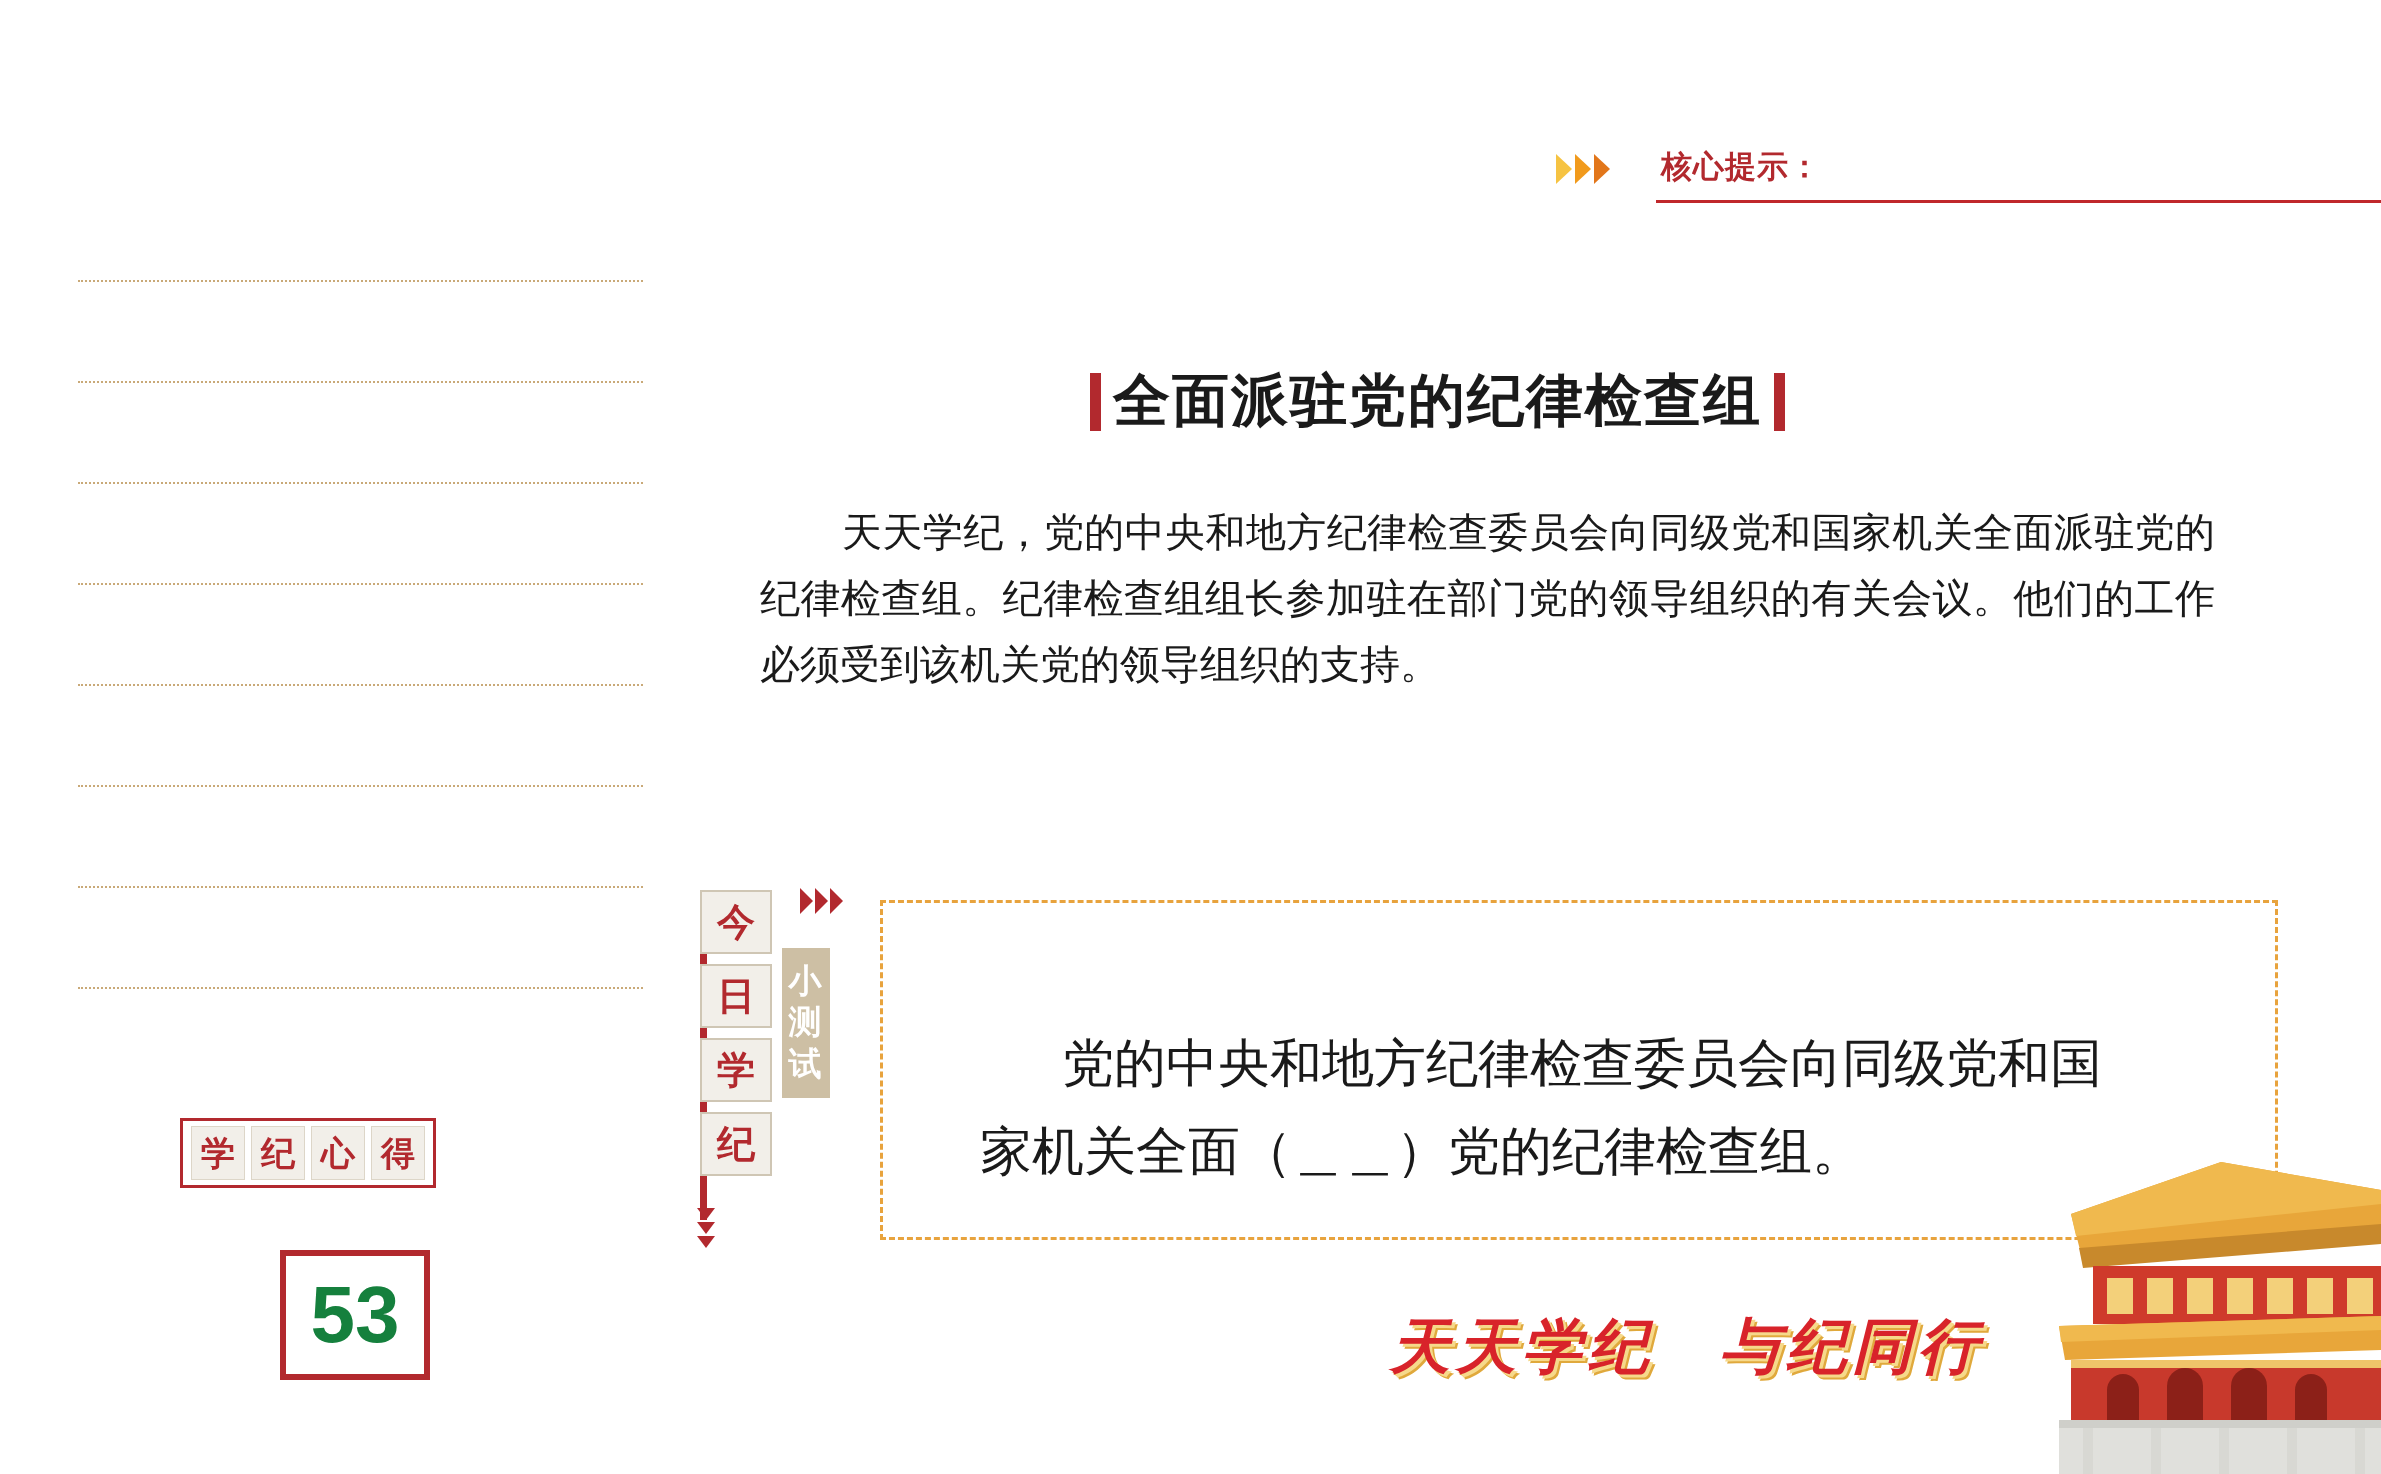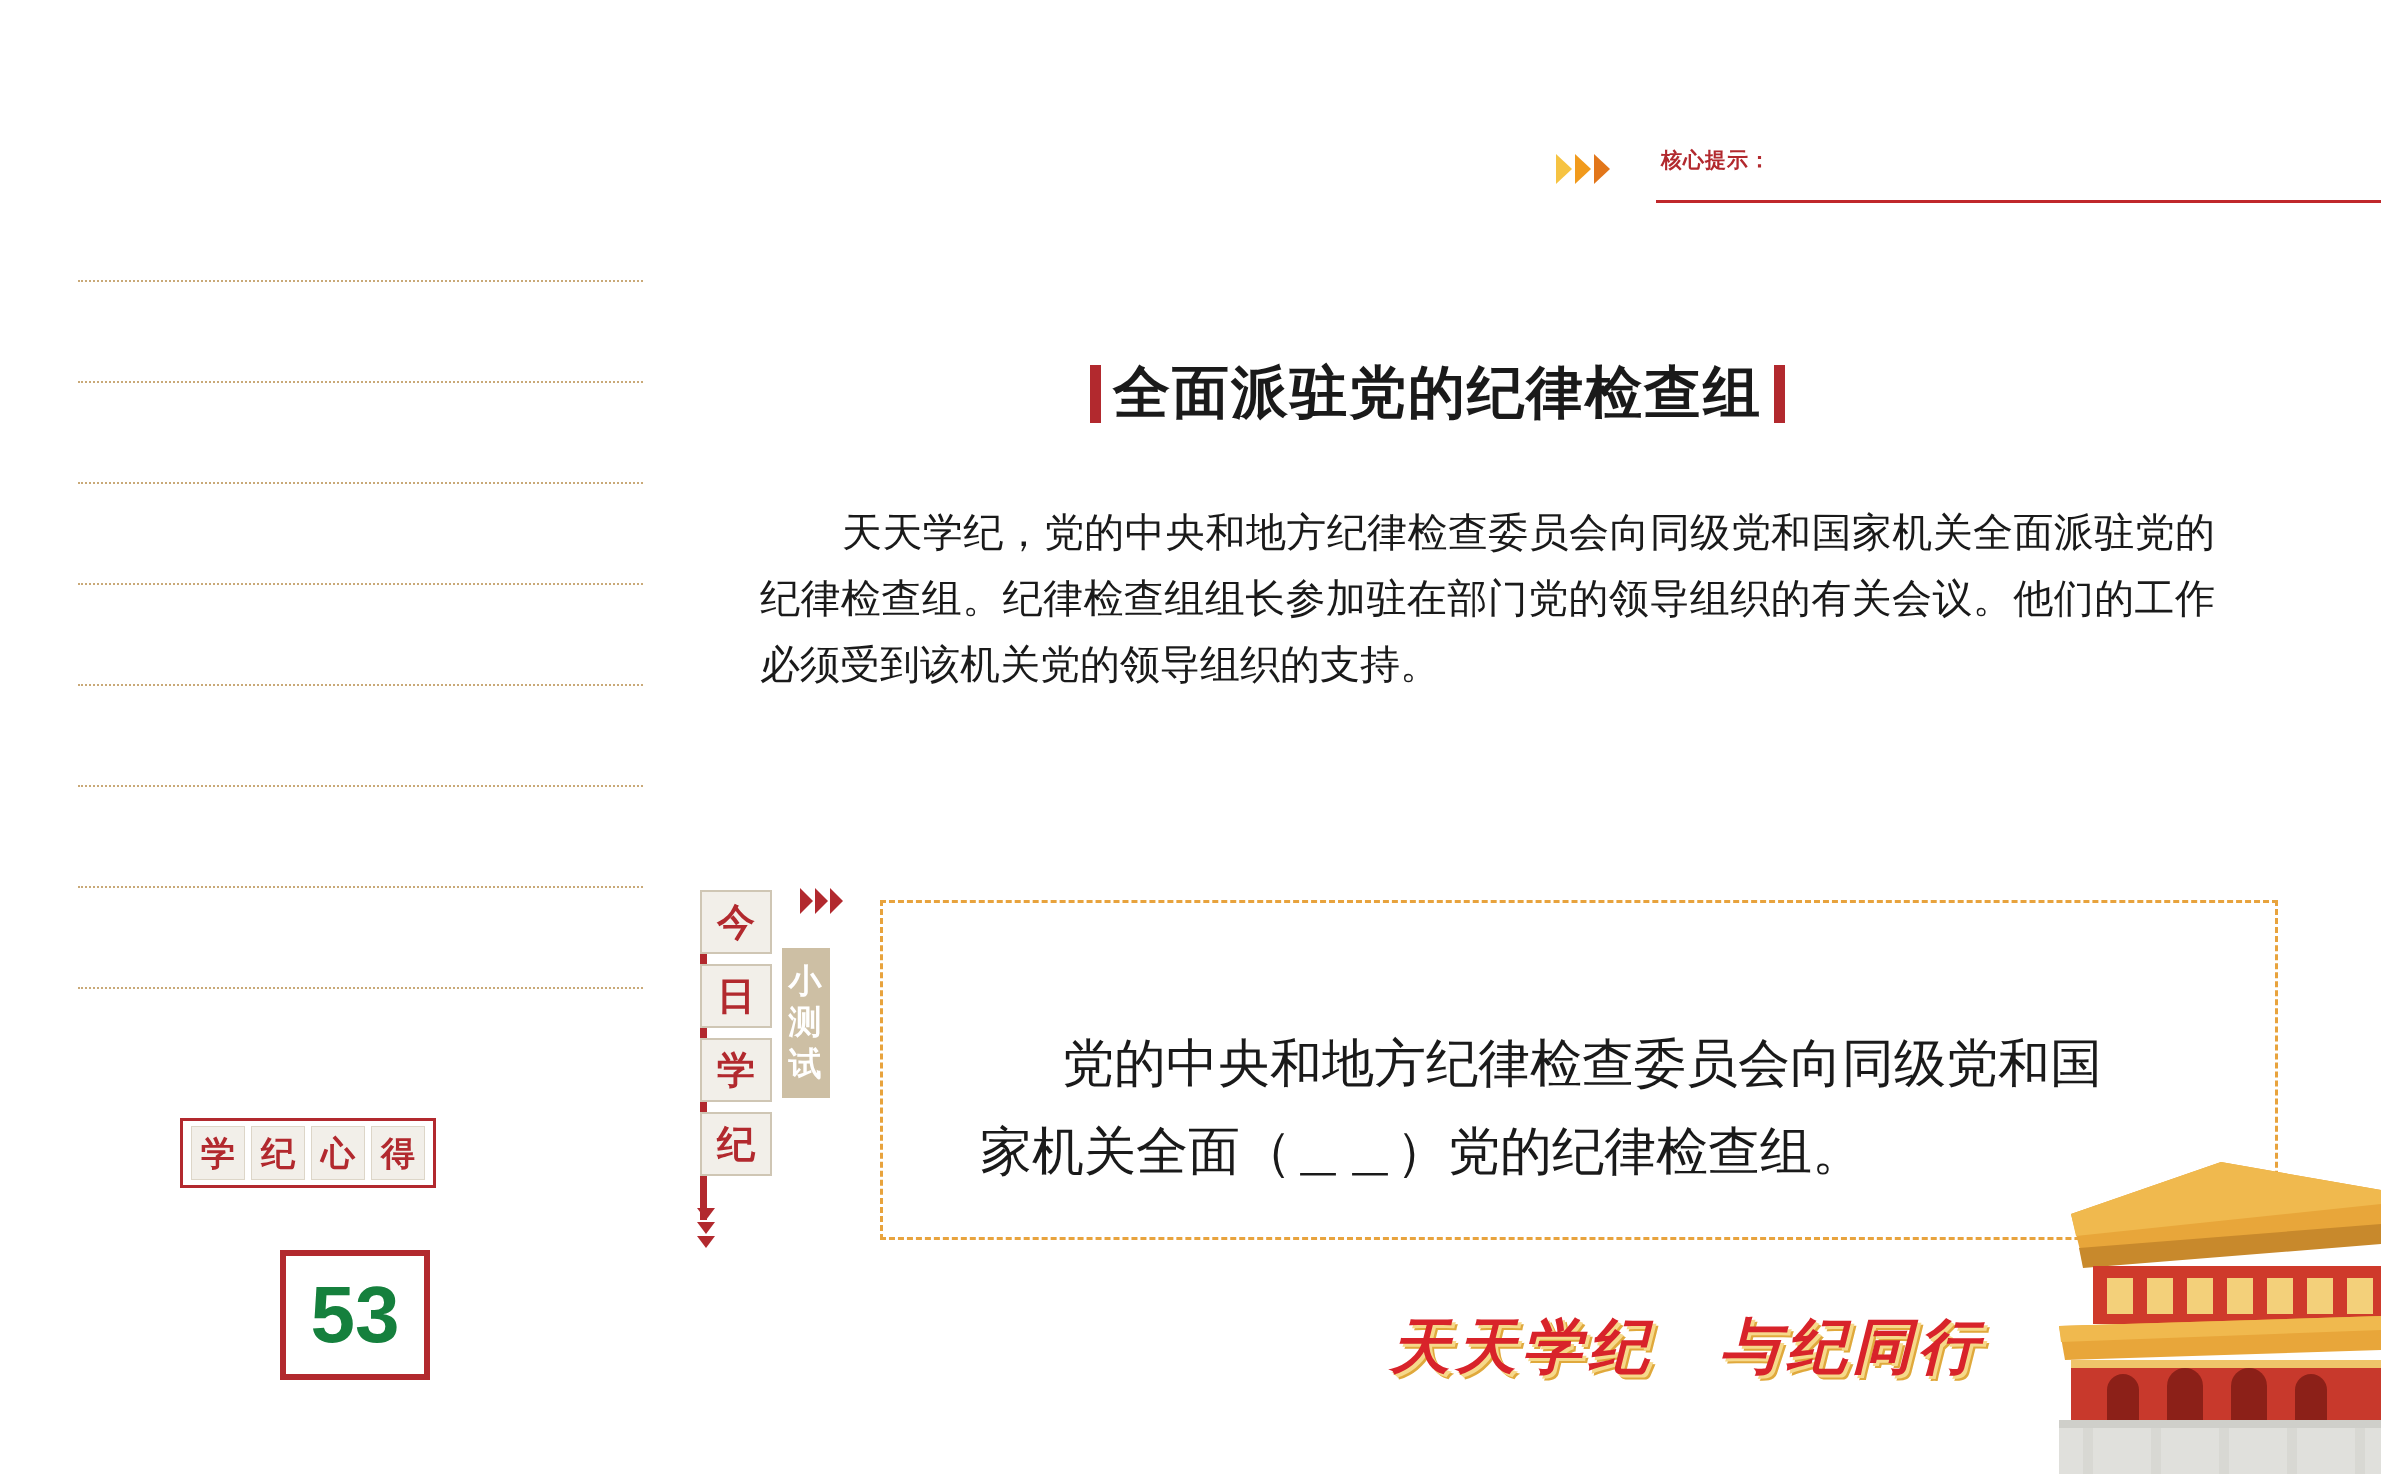--- a/index.html
+++ b/index.html
@@ -42,21 +42,21 @@
   .chev.c1 { border-left-color: #f6c342; }
   .chev.c2 { border-left-color: #f19a1c; }
   .chev.c3 { border-left-color: #e2761a; }
 
   .header-tip .tip-label {
     position: absolute;
     left: 105px;
     top: 8px;
     font-family: "Liberation Sans", sans-serif;
     font-weight: bold;
-    font-size: 21px;
+    font-size: 31px;
     color: #b2292e;
     letter-spacing: 1px;
   }
   .header-tip .tip-text {
     position: absolute;
     left: 280px;
     top: 6px;
     font-family: "Liberation Sans", sans-serif;
     font-weight: bold;
     font-size: 34px;
@@ -139,21 +139,21 @@
     width: 11px;
     height: 58px;
     background: #b2292e;
   }
   .main-title .title-text {
     font-family: "Liberation Sans", sans-serif;
     font-weight: bold;
     font-size: 57px;
     color: #1a1a1a;
     letter-spacing: 2px;
-    margin: 0 12px;
+    margin: 8px 12px;
   }
 
   
   .body-paragraph {
     position: absolute;
     left: 760px;
     top: 500px;
     width: 1455px;
     font-family: "Liberation Serif", serif;
     font-size: 40px;

